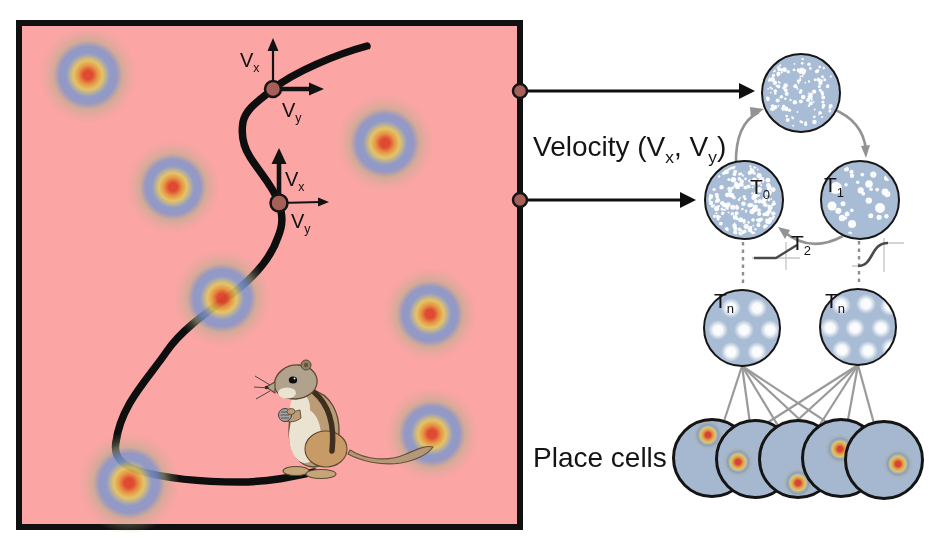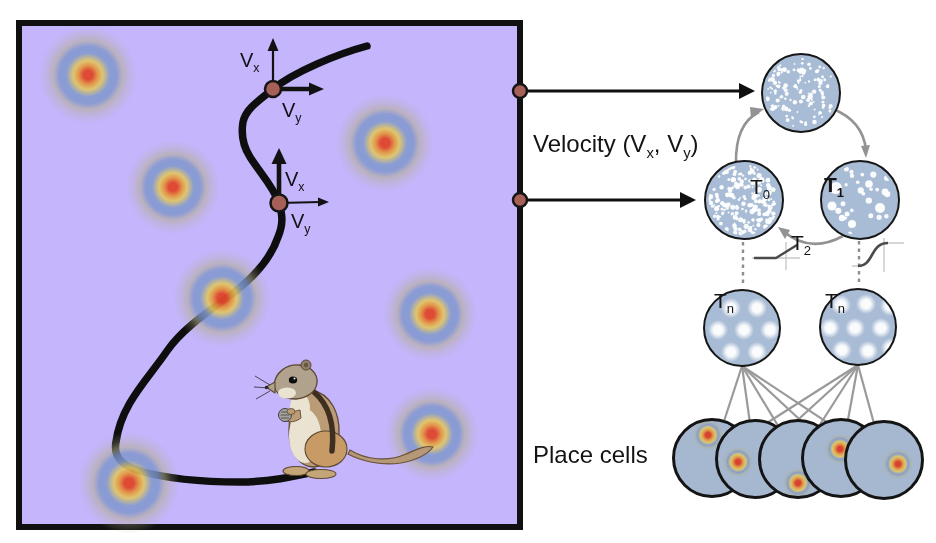--- a/index.html
+++ b/index.html
@@ -1,21 +1,21 @@
 <!DOCTYPE html>
 <html><head>
 <meta charset="utf-8">
 <style>
   html,body{margin:0;padding:0;background:#fff;}
   #fig{position:relative;width:936px;height:543px;background:#fff;overflow:hidden;
        font-family:"Liberation Sans",sans-serif;}
 
   
   #arena{position:absolute;left:16px;top:20px;width:495px;height:498px;
-         border:6px solid #101010;background:#c4b5fd;z-index:1;}
+         border:6px solid #101010;background:#fca5a5;z-index:1;}
   .pf{position:absolute;border-radius:50%;
       background:radial-gradient(closest-side,
         rgba(223,70,45,.96) 0%, rgba(223,70,45,.96) 9%,
         rgba(228,148,60,.92) 19%, rgba(226,199,96,.9) 29%,
         rgba(129,153,205,.88) 44%, rgba(124,148,203,.8) 57%,
         rgba(178,174,140,.55) 69%, rgba(178,174,140,.25) 81%,
         rgba(178,174,140,0) 98%);}
   .arena-svg{position:absolute;left:0;top:0;z-index:2;}
   .blob-layer{z-index:3;}
   .chipmunk{position:absolute;z-index:4;}
@@ -24,21 +24,21 @@
   
   #overlay{position:absolute;left:0;top:0;z-index:3;pointer-events:none;}
 
   
   .ncircle{position:absolute;border-radius:50%;border:2.6px solid #161616;
            background-color:#a9bcd5;box-sizing:border-box;z-index:4;}
   .pcell{position:absolute;border-radius:50%;border:3px solid #141414;
          background-color:#a6b8cf;box-sizing:border-box;z-index:4;}
 
   
-  .lbl{position:absolute;font-size:24px;color:#141414;white-space:nowrap;z-index:6;line-height:1.25;}
+  .lbl{position:absolute;font-size:28px;color:#141414;white-space:nowrap;z-index:6;line-height:1.25;}
   .tlbl{position:absolute;font-size:21px;color:#141414;white-space:nowrap;z-index:6;margin-top:39px;}
   .vlbl{position:absolute;font-size:20px;color:#121212;white-space:nowrap;z-index:6;}
   sub{font-size:0.62em;line-height:0;}
 </style>
 </head>
 <body>
 
 <div id="fig">
 
   <div id="arena">
@@ -545,21 +545,21 @@
   <div class="pcell place-cell" style="left: 801px; top: 418px; width: 80px; height: 80px; background-image: radial-gradient(circle at 36px 28px, rgba(220, 60, 40, 0.95) 0px, rgba(220, 60, 40, 0.95) 2.5px, rgba(230, 150, 60, 0.9) 5px, rgba(226, 200, 95, 0.88) 7.5px, rgba(130, 154, 205, 0.85) 10.5px, rgba(172, 172, 140, 0.45) 12.5px, rgba(172, 172, 140, 0) 15px);"></div>
   <div class="pcell place-cell" style="left: 844px; top: 420px; width: 80px; height: 80px; background-image: radial-gradient(circle at 51px 41px, rgba(220, 60, 40, 0.95) 0px, rgba(220, 60, 40, 0.95) 2.5px, rgba(230, 150, 60, 0.9) 5px, rgba(226, 200, 95, 0.88) 7.5px, rgba(130, 154, 205, 0.85) 10.5px, rgba(172, 172, 140, 0.45) 12.5px, rgba(172, 172, 140, 0) 15px);"></div>
 
   <div class="lbl" style="left:533px;top:129px;">
     <span>Velocity (V</span><sub>x</sub><span>, V</span><sub>y</sub><span>)</span>
   </div>
   <div class="lbl" style="left:533px;top:440px;">Place cells</div>
 
   <div class="tlbl" style="left:750px;top:136px;">
     <span>T</span><sub>0</sub></div>
-  <div class="tlbl" style="left:824px;top:134px;font-weight:bold;">
+  <div class="tlbl" style="left:824px;top:134px;">
     <span>T</span><sub>1</sub></div>
   <div class="tlbl" style="left:791px;top:192px;">
     <span>T</span><sub>2</sub></div>
   <div class="tlbl" style="left:714px;top:250px;">
     <span>T</span><sub>n</sub></div>
   <div class="tlbl" style="left:825px;top:250px;">
     <span>T</span><sub>n</sub></div>
 </div>
 
 </body></html>

